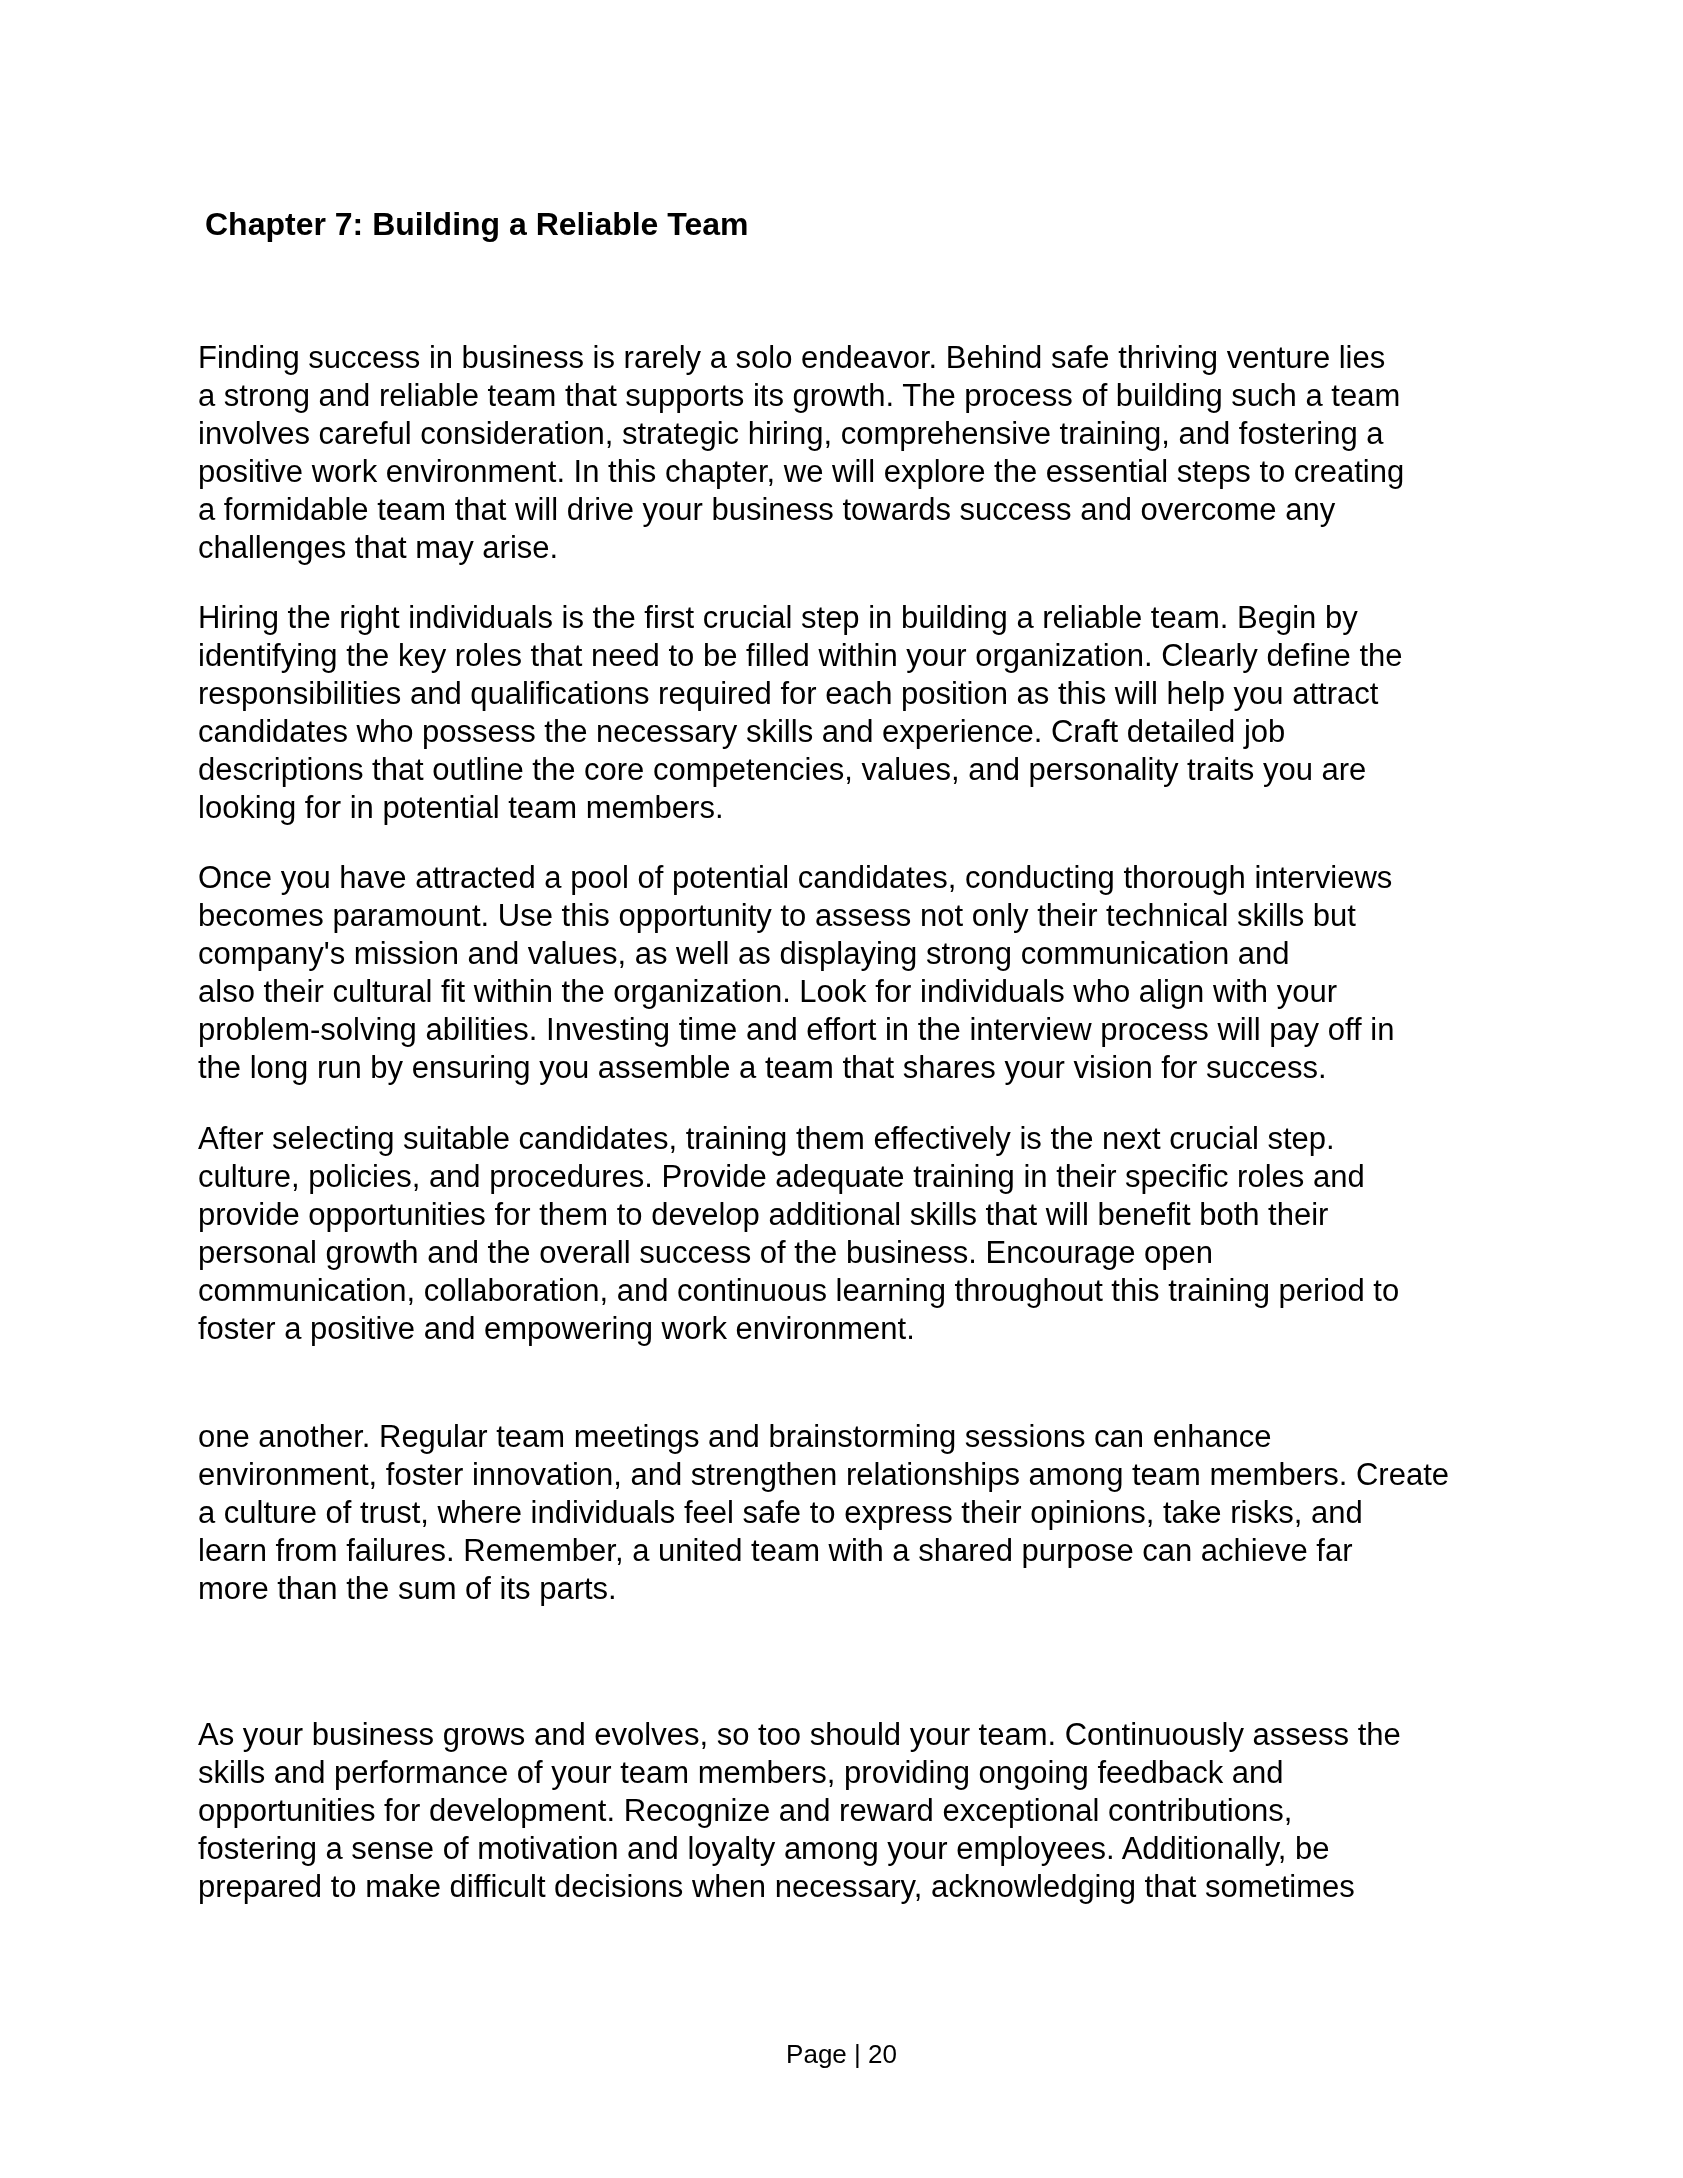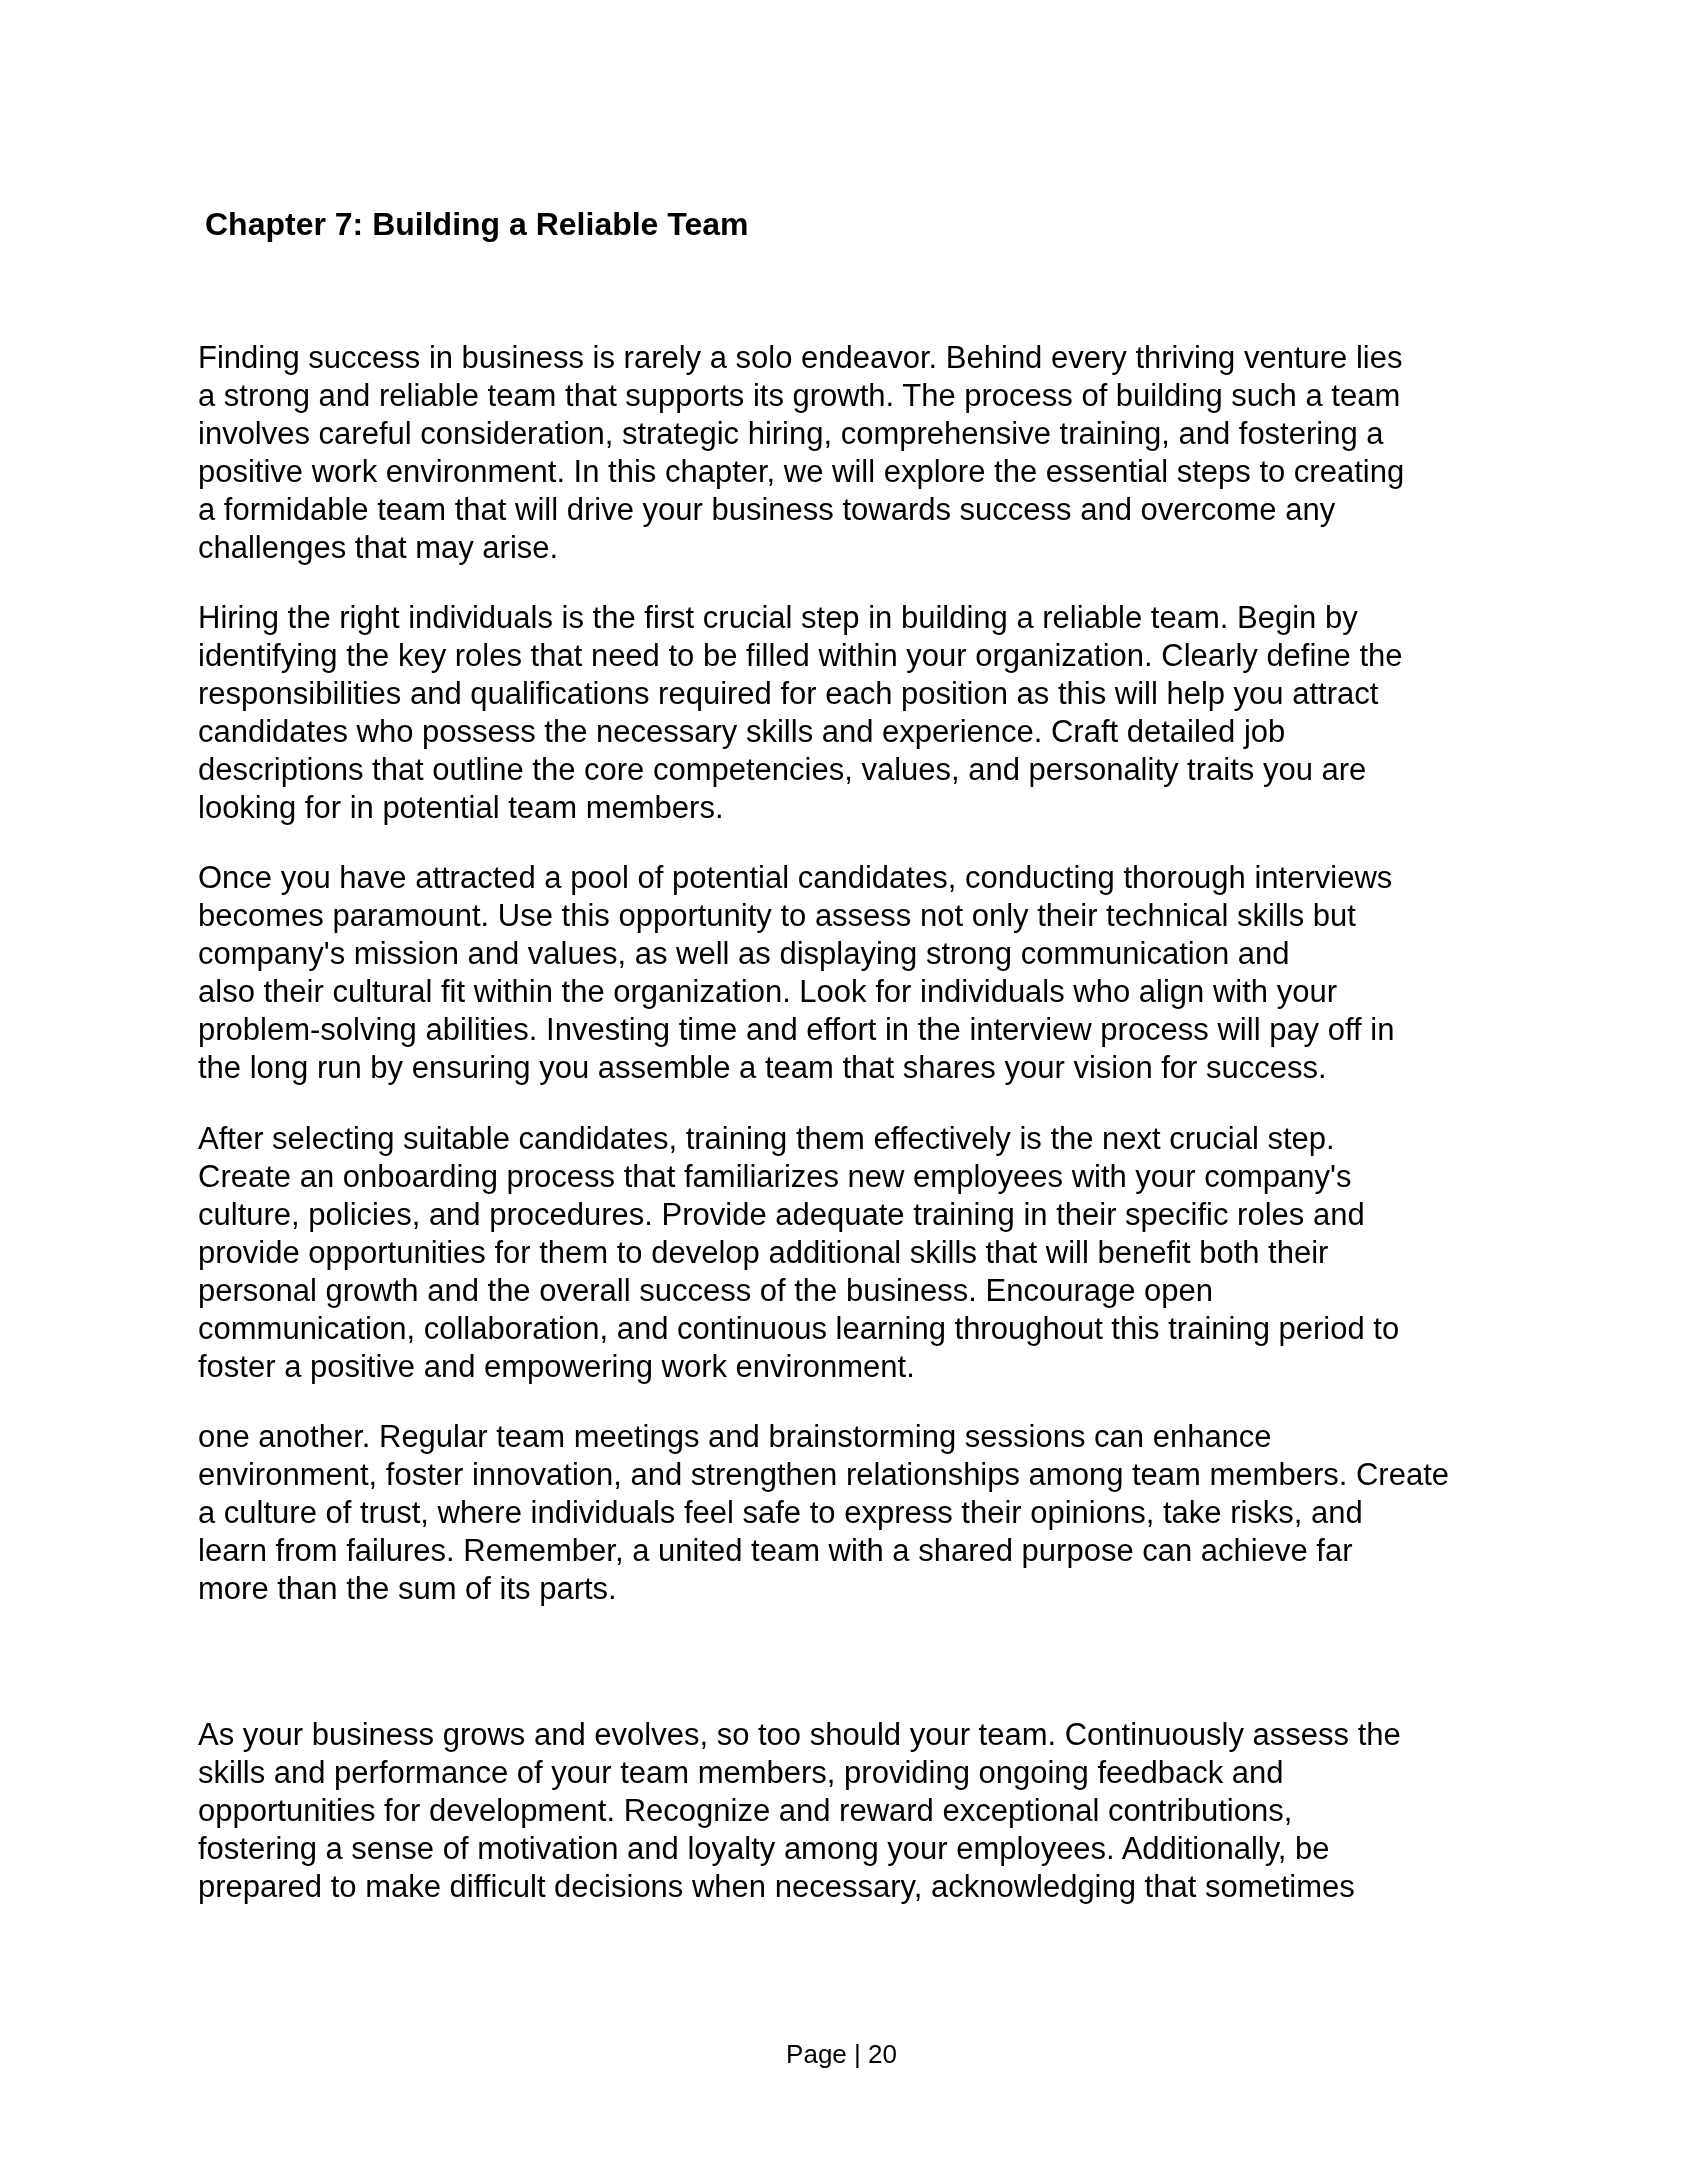--- a/index.html
+++ b/index.html
@@ -21,21 +21,21 @@
       font-family: Liberation Sans, sans-serif; font-size: 26px; line-height: 30px; color: #000;
     }
   </style>
 </head>
 <body>
 
 <div class="page">
   <h1 class="chapter-title">Chapter 7: Building a Reliable Team</h1>
 
   <p class="para" style="top:339px">
-      <span class="line">Finding success in business is rarely a solo endeavor. Behind every thriving venture lies</span>
+      <span class="line">Finding success in business is rarely a solo endeavor. Behind safe thriving venture lies</span>
       <span class="line">a strong and reliable team that supports its growth. The process of building such a team</span>
       <span class="line">involves careful consideration, strategic hiring, comprehensive training, and fostering a</span>
       <span class="line">positive work environment. In this chapter, we will explore the essential steps to creating</span>
       <span class="line">a formidable team that will drive your business towards success and overcome any</span>
       <span class="line">challenges that may arise.</span>
     </p>
   <p class="para" style="top:599px">
       <span class="line">Hiring the right individuals is the first crucial step in building a reliable team. Begin by</span>
       <span class="line">identifying the key roles that need to be filled within your organization. Clearly define the</span>
       <span class="line">responsibilities and qualifications required for each position as this will help you attract</span>
@@ -46,21 +46,20 @@
   <p class="para" style="top:859px">
       <span class="line">Once you have attracted a pool of potential candidates, conducting thorough interviews</span>
       <span class="line">becomes paramount. Use this opportunity to assess not only their technical skills but</span>
       <span class="line">company's mission and values, as well as displaying strong communication and</span>
       <span class="line">also their cultural fit within the organization. Look for individuals who align with your</span>
       <span class="line">problem-solving abilities. Investing time and effort in the interview process will pay off in</span>
       <span class="line">the long run by ensuring you assemble a team that shares your vision for success.</span>
     </p>
   <p class="para" style="top:1120px">
       <span class="line">After selecting suitable candidates, training them effectively is the next crucial step.</span>
-      <span class="line">Create an onboarding process that familiarizes new employees with your company's</span>
       <span class="line">culture, policies, and procedures. Provide adequate training in their specific roles and</span>
       <span class="line">provide opportunities for them to develop additional skills that will benefit both their</span>
       <span class="line">personal growth and the overall success of the business. Encourage open</span>
       <span class="line">communication, collaboration, and continuous learning throughout this training period to</span>
       <span class="line">foster a positive and empowering work environment.</span>
     </p>
   <p class="para" style="top:1418px">
       <span class="line">one another. Regular team meetings and brainstorming sessions can enhance</span>
       <span class="line">environment, foster innovation, and strengthen relationships among team members. Create</span>
       <span class="line">a culture of trust, where individuals feel safe to express their opinions, take risks, and</span>

